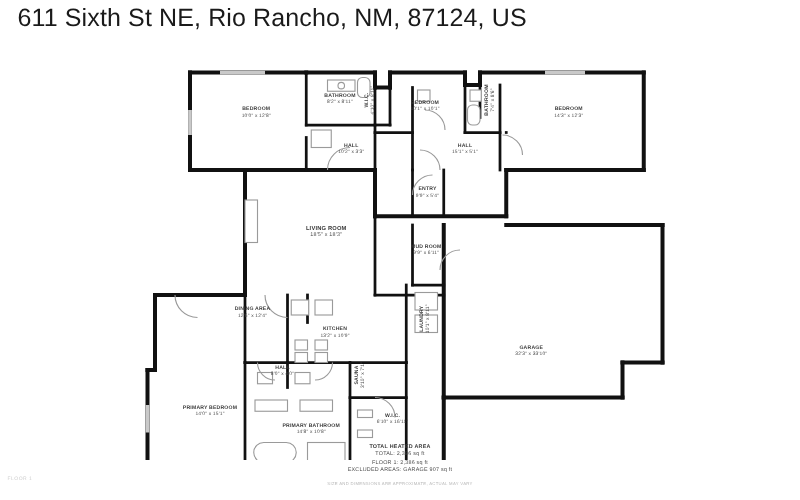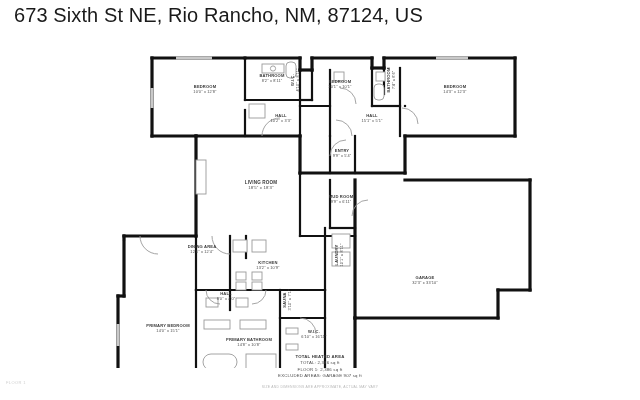--- a/index.html
+++ b/index.html
@@ -20,21 +20,21 @@
            font-size:4.3px;line-height:1.5;color:#4d4d4d;letter-spacing:0.2px;}
   #summary .hd{font-weight:700;color:#3d3d3d;}
   #disclaim{position:absolute;left:0;right:0;top:385px;text-align:center;
             font-size:3.4px;color:#b9b9b9;letter-spacing:0.25px;}
   #floorlbl{position:absolute;left:6px;top:380px;font-size:4px;color:#cfcfcf;
             letter-spacing:0.4px;}
 </style>
 </head>
 <body>
 
-<div id="title">673 Sixth St NE, Rio Rancho, NM, 87124, US</div>
+<div id="title">611 Sixth St NE, Rio Rancho, NM, 87124, US</div>
 
 <div id="plan">
   <svg width="640" height="340" viewBox="0 0 640 340">
     <g stroke="#111" stroke-width="3.2" fill="none" stroke-linecap="square">
 
       <path d="M152 30 H245"></path>
       <path d="M152 30 V108"></path>
       <path d="M152 108 H196"></path>
 
       <path d="M245 30 H300"></path>

